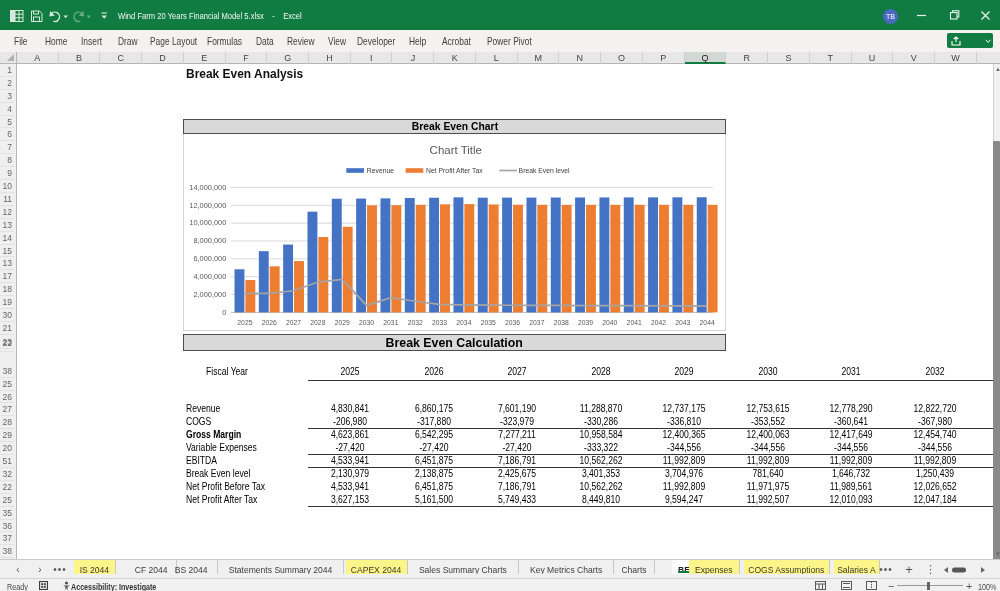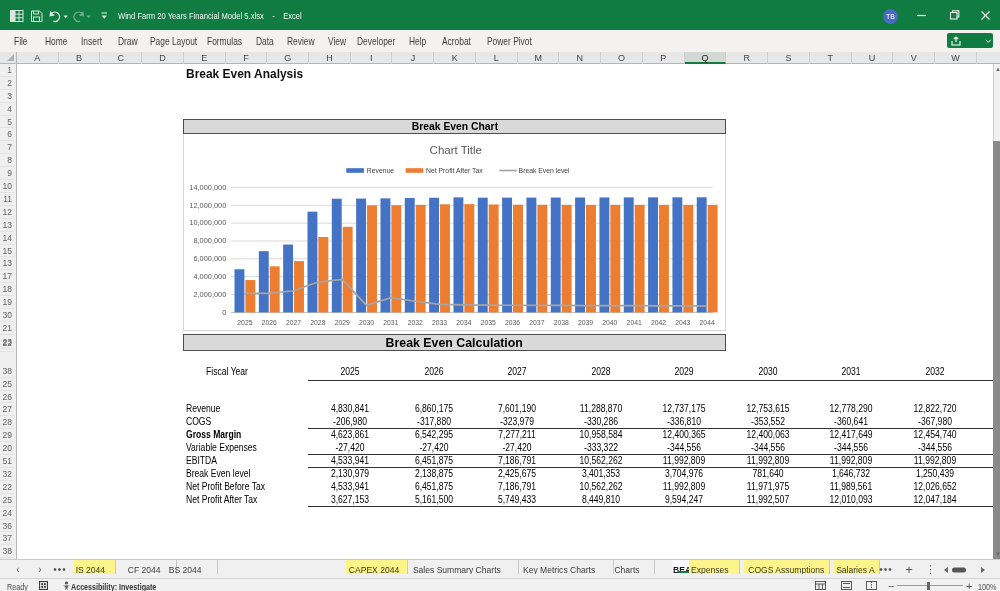--- a/index.html
+++ b/index.html
@@ -31,21 +31,21 @@
 #chartframe{position:absolute;left:182.7px;top:133.5px;width:543.5px;height:197px;background:#fff;border:1px solid #d5d5d5;border-top:none}
 
 .tl{position:absolute;font-size:11px;color:#000;transform:scaleX(.78);transform-origin:left;white-space:nowrap}
 .tc{position:absolute;font-size:11px;color:#000;text-align:center;transform:scaleX(.78);transform-origin:center;white-space:nowrap}
 .hr{position:absolute;height:1px;background:#333}
 
 #vscroll{position:absolute;right:0;top:64px;width:7.5px;height:494.5px;background:#f1f1f1;border-left:1px solid #d0d0d0}
 #vthumb{position:absolute;right:0.5px;top:77px;width:6.5px;height:462px;background:#8a8a8a;border-radius:1px}
 
 #tabbar{position:absolute;left:0;top:558.5px;width:1000px;height:19.5px;background:#f0f0f0;border-top:1px solid #cacaca}
-.stab{position:absolute;top:0;height:14px;font-size:9.5px;color:#3c3c3c;line-height:19px;border-right:1px solid #c8c8c8;white-space:nowrap;overflow:hidden}
+.stab{position:absolute;top:0;height:14px;font-size:9.5px;color:#3c3c3c;text-align:center;line-height:19px;border-right:1px solid #c8c8c8;white-space:nowrap;overflow:hidden}
 .stab.yel{background:#fdf589;color:#3a3a2c}
 .stab.act{background:#fff;font-weight:bold;color:#1c1c1c}
 .stab.act:after{content:"";position:absolute;left:6px;right:6px;bottom:1px;height:2px;background:#107c41}
 .navb{position:absolute;top:0;height:19.5px;color:#555;font-size:10px;line-height:19px;text-align:center}
 
 #statusbar{position:absolute;left:0;top:578px;width:1000px;height:13px;background:#f1f1f1;border-top:1px solid #d4d4d4;font-size:8.5px;color:#4a4a4a}
 </style></head><body>
 
 <div id="titlebar">
 
@@ -176,21 +176,21 @@
 <div class="rn" style="top:313.7px;height:12.9px">25</div>
 <div class="rn" style="top:326.6px;height:12.9px">26</div>
 <div class="rn" style="top:339.5px;height:12.9px">27</div>
 <div class="rn" style="top:352.4px;height:12.9px">28</div>
 <div class="rn" style="top:365.3px;height:12.9px">29</div>
 <div class="rn" style="top:378.2px;height:12.9px">20</div>
 <div class="rn" style="top:391.1px;height:12.9px">51</div>
 <div class="rn" style="top:404.0px;height:12.9px">32</div>
 <div class="rn" style="top:416.9px;height:12.9px">22</div>
 <div class="rn" style="top:429.8px;height:12.9px">25</div>
-<div class="rn" style="top:442.7px;height:12.9px">24</div>
+<div class="rn" style="top:442.7px;height:12.9px">35</div>
 <div class="rn" style="top:455.6px;height:12.9px">36</div>
 <div class="rn" style="top:468.5px;height:12.9px">37</div>
 <div class="rn" style="top:481.4px;height:12.9px">38</div>
 </div>
 
 <div id="sheettitle">Break Even Analysis</div>
 
 <div class="gbar" style="top:119.4px;height:14.3px;font-size:11.5px;line-height:13.5px"><span style="display:inline-block;transform:scaleX(.9)">Break Even Chart</span></div>
 <div id="chartframe">
 <svg width="543.5" height="197.0" viewBox="0 0 543.5 197.0" style="position:absolute;left:0;top:0">
@@ -375,20 +375,21 @@
     <div style="position:absolute;bottom:2px;left:1.5px;font-size:6px;color:#666">▼</div>
   </div>
 
 <div id="tabbar">
  <div class="navb" style="left:12px;width:12px">‹</div>
  <div class="navb" style="left:34px;width:12px">›</div>
  <div class="navb" style="left:52px;width:16px;letter-spacing:1px">•••</div>
 <div class="stab yel" style="left:73.5px;width:42px"><span style="display:inline-block;transform:scaleX(.9)">IS 2044</span></div>
 <div class="stab" style="left:126px;width:51px"><span style="display:inline-block;transform:scaleX(.9)">CF 2044</span></div>
 <div class="stab" style="left:166.5px;width:51px"><span style="display:inline-block;transform:scaleX(.9)">BS 2044</span></div>
+<div class="stab" style="left:217.5px;width:126.5px"><span style="display:inline-block;transform:scaleX(.9)">Statements Summary 2044</span></div>
 <div class="stab yel" style="left:345.5px;width:62px"><span style="display:inline-block;transform:scaleX(.9)">CAPEX 2044</span></div>
 <div class="stab" style="left:407.5px;width:111px"><span style="display:inline-block;transform:scaleX(.9)">Sales Summary Charts</span></div>
 <div class="stab" style="left:519px;width:94.5px"><span style="display:inline-block;transform:scaleX(.9)">Key Metrics Charts</span></div>
 <div class="stab" style="left:613px;width:42px"><span style="display:inline-block;transform:scaleX(.9)">Charts</span></div>
 <div class="stab act" style="left:672px;width:31.5px"><span style="display:inline-block;transform:scaleX(.9)">BEA</span></div>
 <div class="stab yel" style="left:688.5px;width:51.5px"><span style="display:inline-block;transform:scaleX(.9)">Expenses</span></div>
 <div class="stab yel" style="left:744px;width:86px"><span style="display:inline-block;transform:scaleX(.9)">COGS Assumptions</span></div>
 <div class="stab yel" style="left:834px;width:46px"><span style="display:inline-block;transform:scaleX(.9)">Salaries A</span></div>
  <div class="navb" style="left:878px;width:16px;letter-spacing:1px">•••</div>
  <div class="navb" style="left:902px;width:14px;font-size:13px">+</div>

